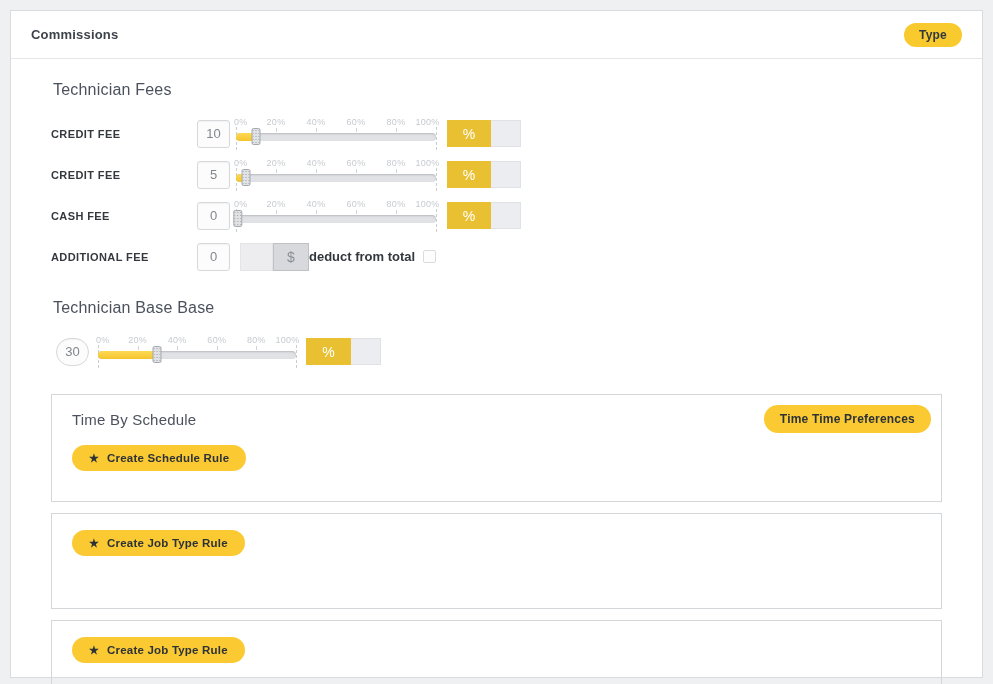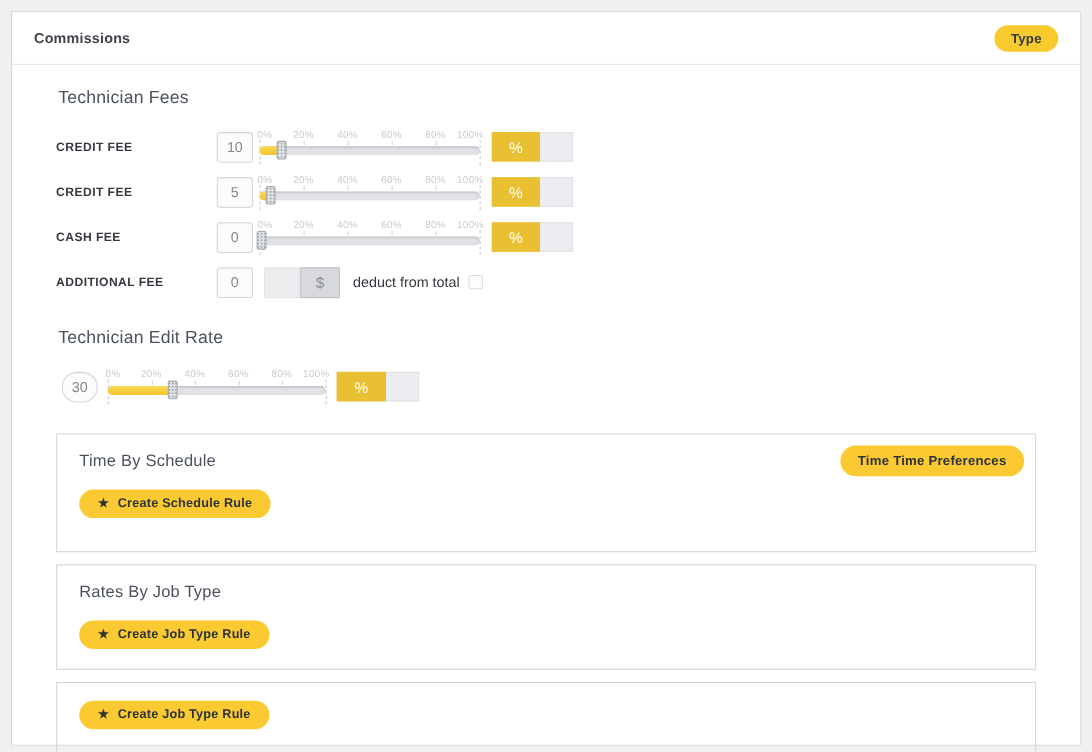--- a/index.html
+++ b/index.html
@@ -74,21 +74,21 @@
   .unit-toggle { display: flex; height: 27px; margin-left: 11px; }
   .seg { display: flex; align-items: center; justify-content: center; cursor: pointer; }
   .seg-active { width: 44px; background: #e9c032; color: #ffffff; font-size: 14px; }
   .seg-idle   { width: 30px; background: #ebedf0; border: 1px solid #e0e2e5; border-left: none; }
   .money { margin-left: 10px; height: 28px; }
   .money .seg-idle-left { width: 33px; background: #ededf0; border: 1px solid #e3e4e7; }
   .money .seg-dollar {
     width: 36px; background: #d8d9dc; border: 1px solid #bfc1c4;
     color: #8b9096; font-size: 14px;
   }
-  .deduct-label { margin-left: 12px; font-size: 13px; font-weight: 400; color: #33383e; }
+  .deduct-label { margin-left: 0; font-size: 13px; font-weight: 700; color: #33383e; }
   .checkbox {
     width: 13px; height: 13px; margin-left: 8px;
     border: 1px solid #d9dcdf; border-radius: 2px; background: #fdfdfe; cursor: pointer;
   }
   
   .base-section { margin-top: 22px; }
   .base-row { display: flex; align-items: center; height: 41px; margin-top: 2px; }
   .base-row .num-input { margin-left: 5px; border-radius: 14px; }
   .base-row .slider { width: 198px; margin-left: 9px; }
   .base-row .unit-toggle { margin-left: 10px; }
@@ -219,21 +219,21 @@
       <input class="num-input" value="0" style="">
       <div class="unit-toggle money">
         <span class="seg seg-idle-left"></span>
         <span class="seg seg-dollar">$</span>
       </div>
       <span class="deduct-label">deduct from total</span>
       <span class="checkbox"></span>
     </div>
 
     <div class="base-section">
-      <div class="section-heading">Technician Edit Rate</div>
+      <div class="section-heading">Technician Base Base</div>
       <div class="base-row">
         <input class="num-input" value="30" style="">
         <div class="slider">
             <span class="tick-label" style="left: 0%; transform: translateX(-2px);">0%</span>
             <span class="tick-label" style="left: 20%;">20%</span>
             <span class="tick-mark" style="left: 20%;"></span>
             <span class="tick-label" style="left: 40%;">40%</span>
             <span class="tick-mark" style="left: 40%;"></span>
             <span class="tick-label" style="left: 60%;">60%</span>
             <span class="tick-mark" style="left: 60%;"></span>
@@ -257,21 +257,20 @@
     <div class="rate-box first">
       <button class="corner-btn">Time Time Preferences</button>
       <div class="rate-box-title">Time By Schedule</div>
       <button class="pill-btn">
         <span class="star">★</span>
         <span>Create Schedule Rule</span>
       </button>
     </div>
 
     <div class="rate-box second">
-      <div class="rate-box-title">Rates By Job Type</div>
       <button class="pill-btn">
         <span class="star">★</span>
         <span>Create Job Type Rule</span>
       </button>
     </div>
 
     <div class="rate-box third">
       <button class="pill-btn">
         <span class="star">★</span>
         <span>Create Job Type Rule</span>

